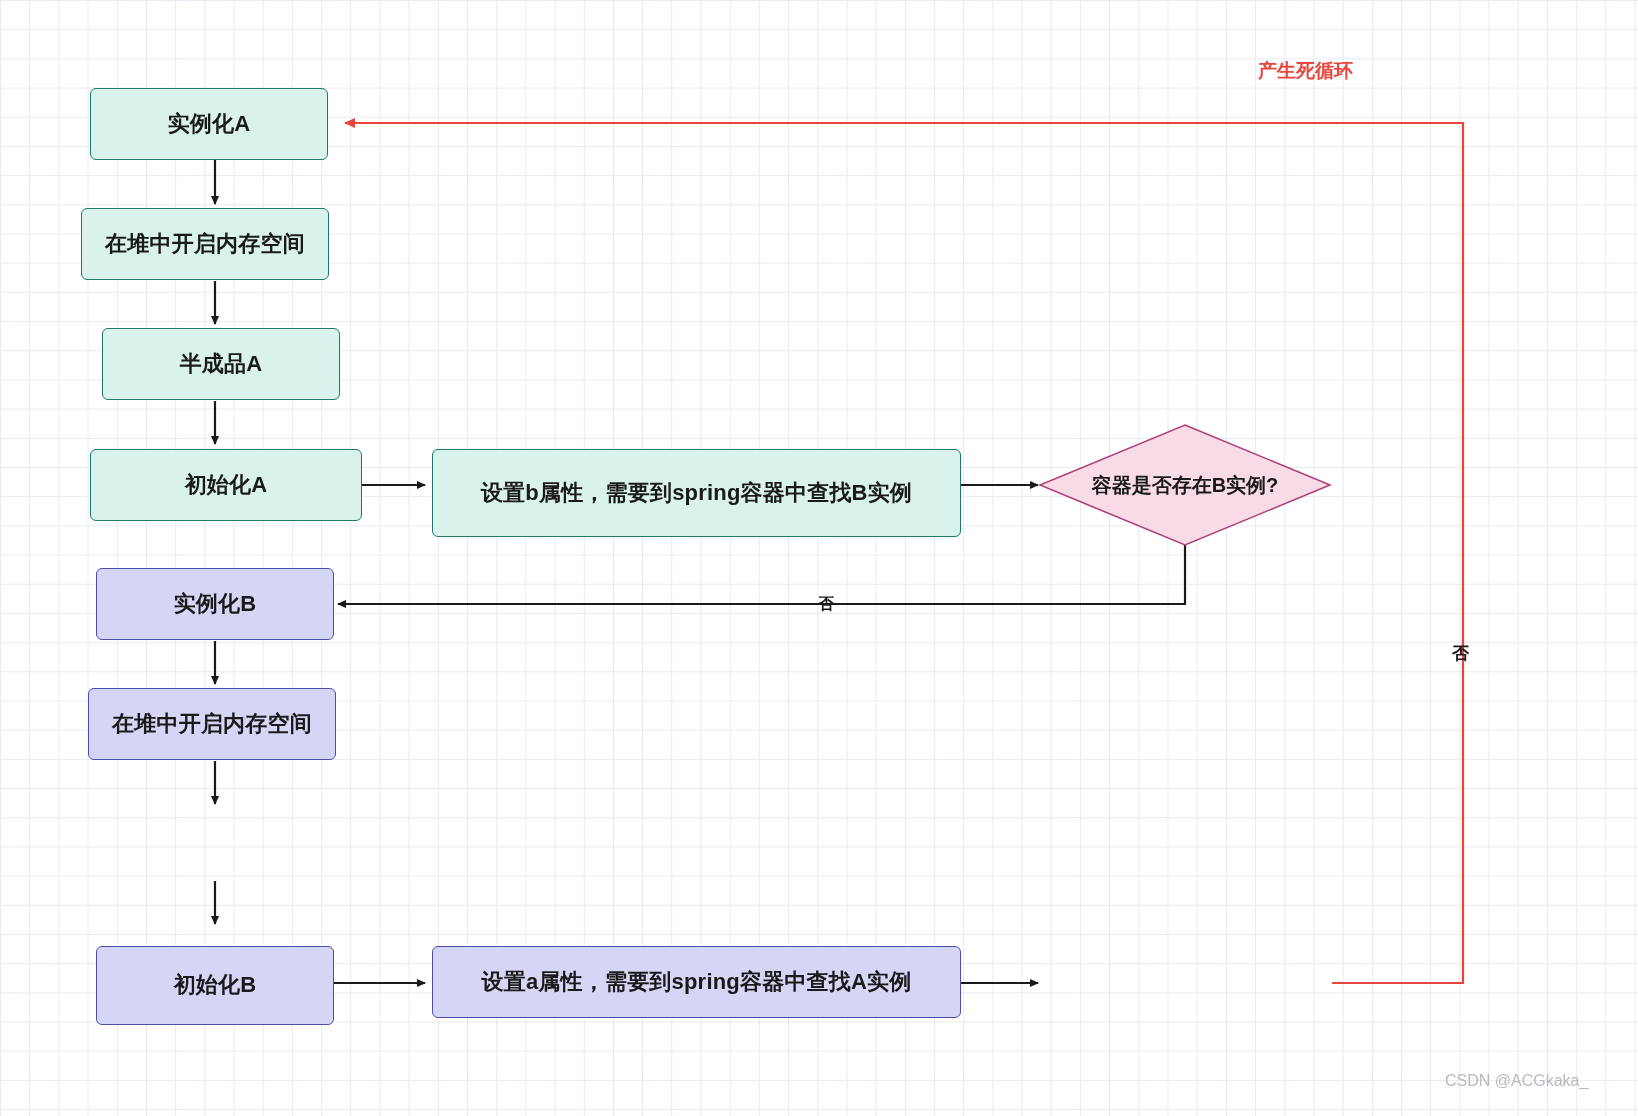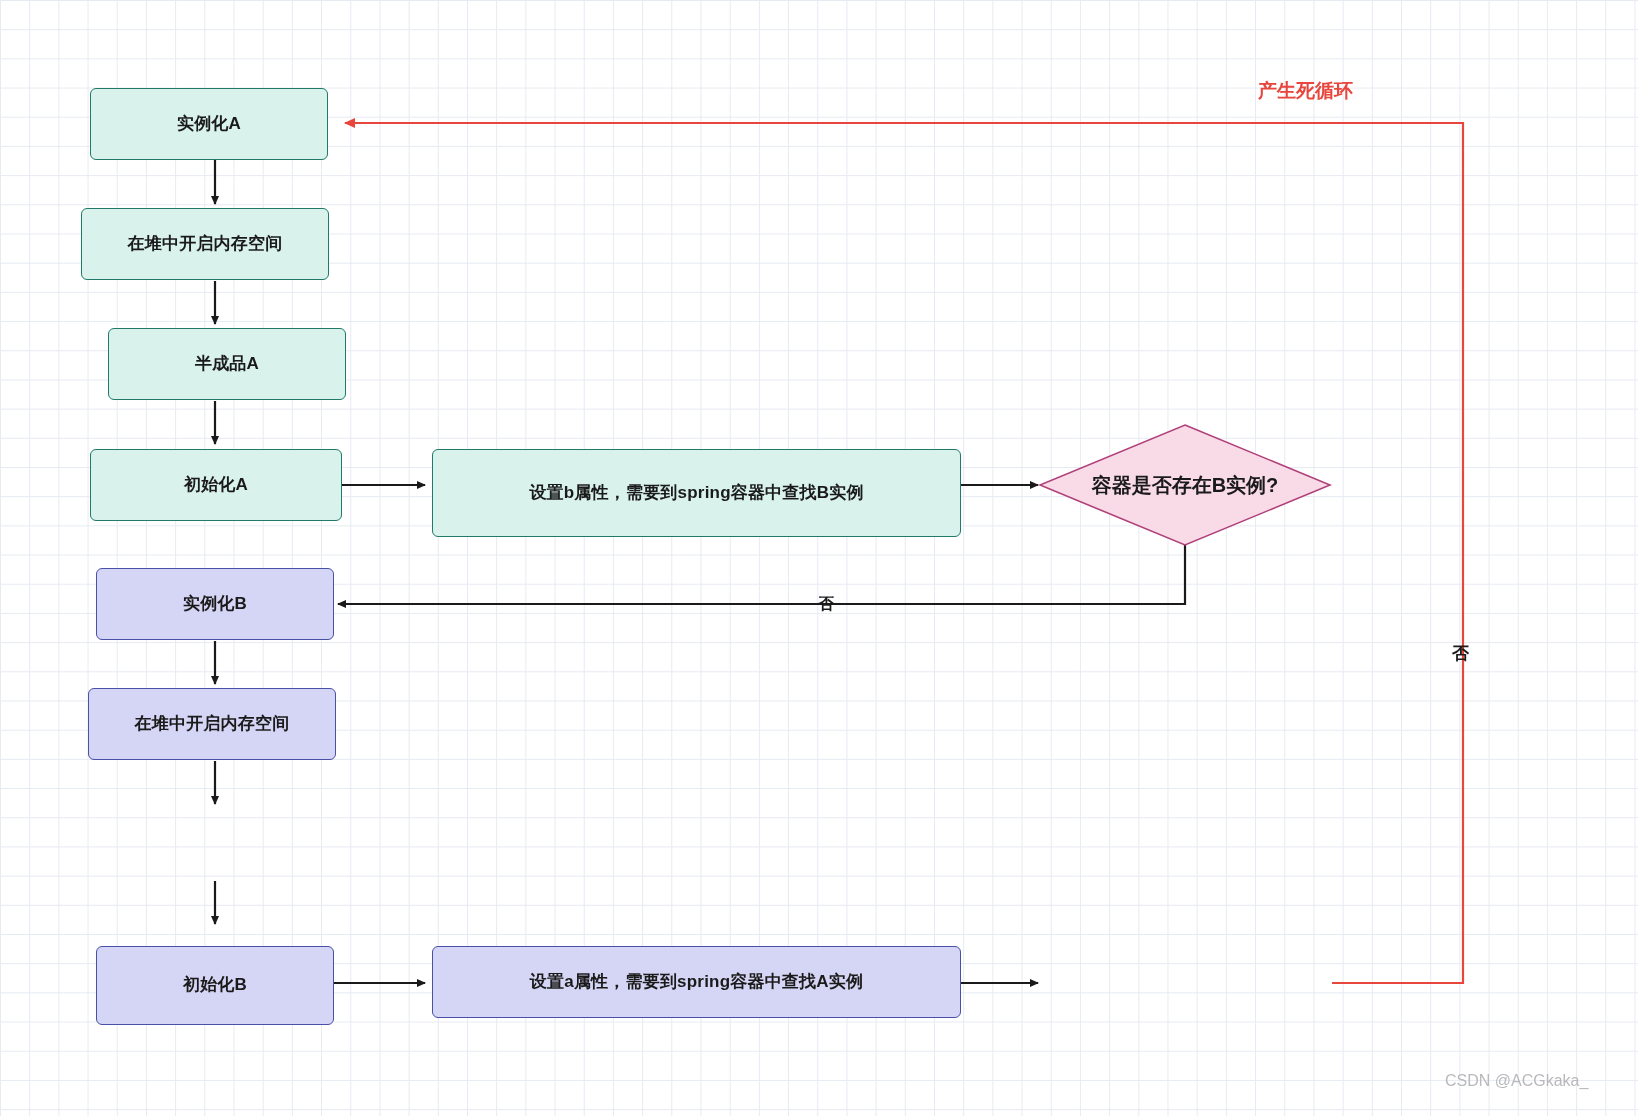--- a/index.html
+++ b/index.html
@@ -18,21 +18,21 @@
       linear-gradient(to bottom, #e6eaf2 1px, transparent 1px);
     background-size:29.2px 29.2px;
     background-position:0px 0px;
   }
   .node{
     position:absolute;
     box-sizing:border-box;
     display:flex;align-items:center;justify-content:center;
     text-align:center;
     border-radius:6px;
-    font-size:17px;
+    font-size:22px;
     font-weight:700;
     color:#1a1a1a;
     letter-spacing:0.2px;
     line-height:1.3;
     padding:4px 8px;
   }
   .teal{background:#d9f2ec;border:1.6px solid #1f7a6a;}
   .purple{background:#d5d6f5;border:1.6px solid #4a4fa8;}
   .diamond-wrap{position:absolute;}
   .diamond-wrap svg{position:absolute;left:0;top:0;}
@@ -45,21 +45,20 @@
   .edge-label{
     position:absolute;
     font-size:16px;font-weight:700;color:#1a1a1a;
     background:transparent;
     white-space:nowrap;
   }
   .loop-label{
     position:absolute;
     font-size:19px;font-weight:700;color:#e8453c;
     white-space:nowrap;
-    margin-top:20px;
   }
   .loop-label-v{
     position:absolute;
     font-size:17px;font-weight:700;color:#1a1a1a;
     white-space:nowrap;
   }
   .watermark{
     position:absolute;
     font-size:16px;color:#b9b9bd;
     white-space:nowrap;
@@ -103,25 +102,25 @@
   </svg>
 
   <div class="node teal" style="left:90px;top:88px;width:238px;height:72px;">
     <span>实例化A</span>
   </div>
 
   <div class="node teal" style="left:81px;top:208px;width:248px;height:72px;">
     <span>在堆中开启内存空间</span>
   </div>
 
-  <div class="node teal" style="left:108px;top:328px;width:238px;height:72px;">
+  <div class="node teal" style="left:102px;top:328px;width:238px;height:72px;">
     <span>半成品A</span>
   </div>
 
-  <div class="node teal" style="left:90px;top:449px;width:252px;height:72px;">
+  <div class="node teal" style="left:90px;top:449px;width:272px;height:72px;">
     <span>初始化A</span>
   </div>
 
   <div class="node teal" style="left:432px;top:449px;width:529px;height:88px;">
     <span>设置b属性，需要到spring容器中查找B实例</span>
   </div>
 
   <div class="diamond-wrap" style="left:1038px;top:423px;width:294px;height:124px;">
     <svg width="294" height="124">
       <polygon points="147,2 292,62 147,122 2,62" fill="#f9dbe8" stroke="#b0407a" stroke-width="1.6"></polygon>

